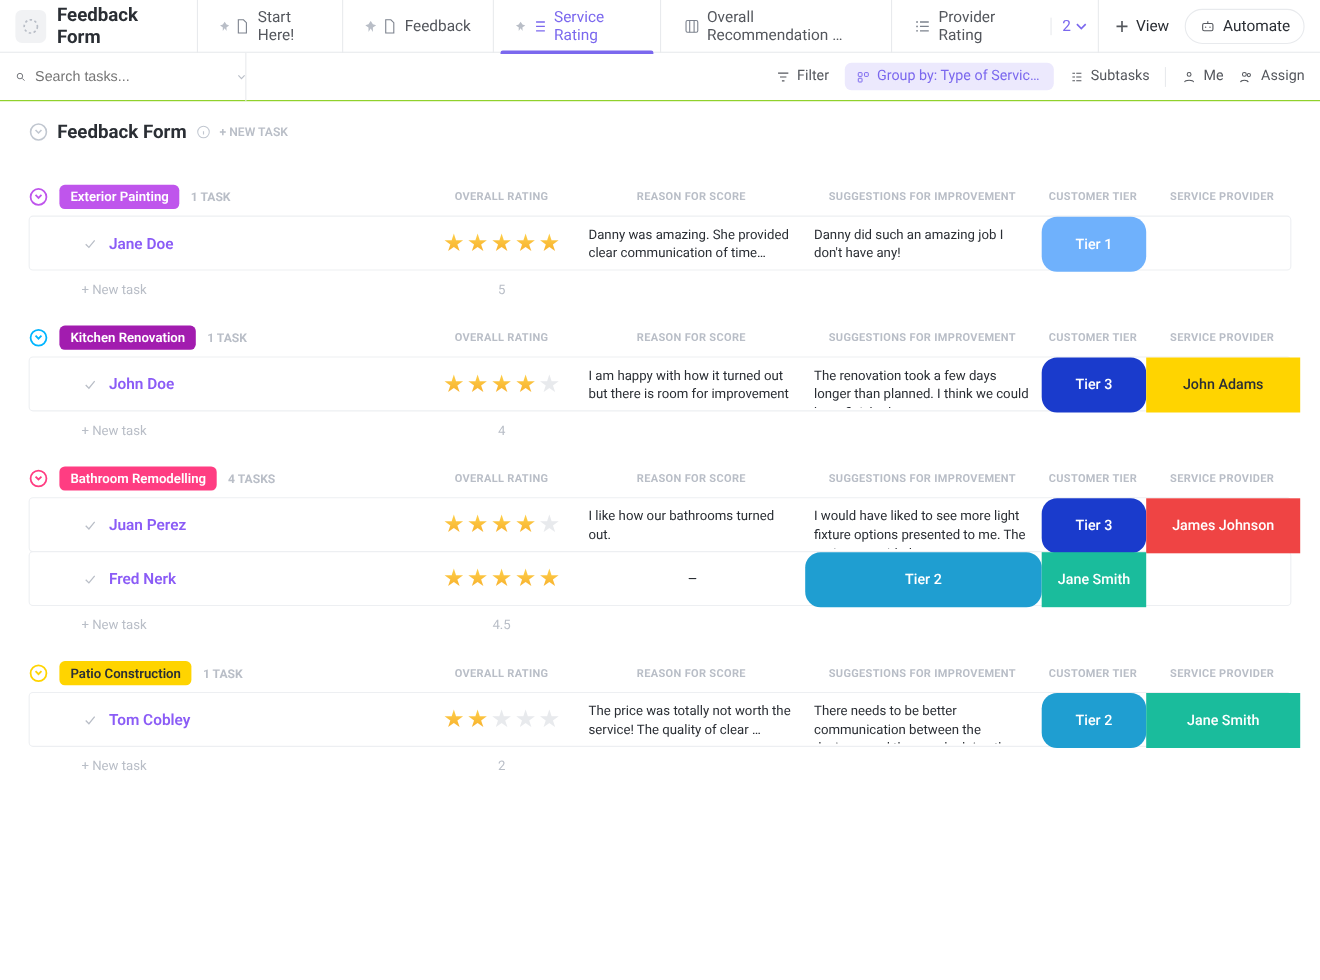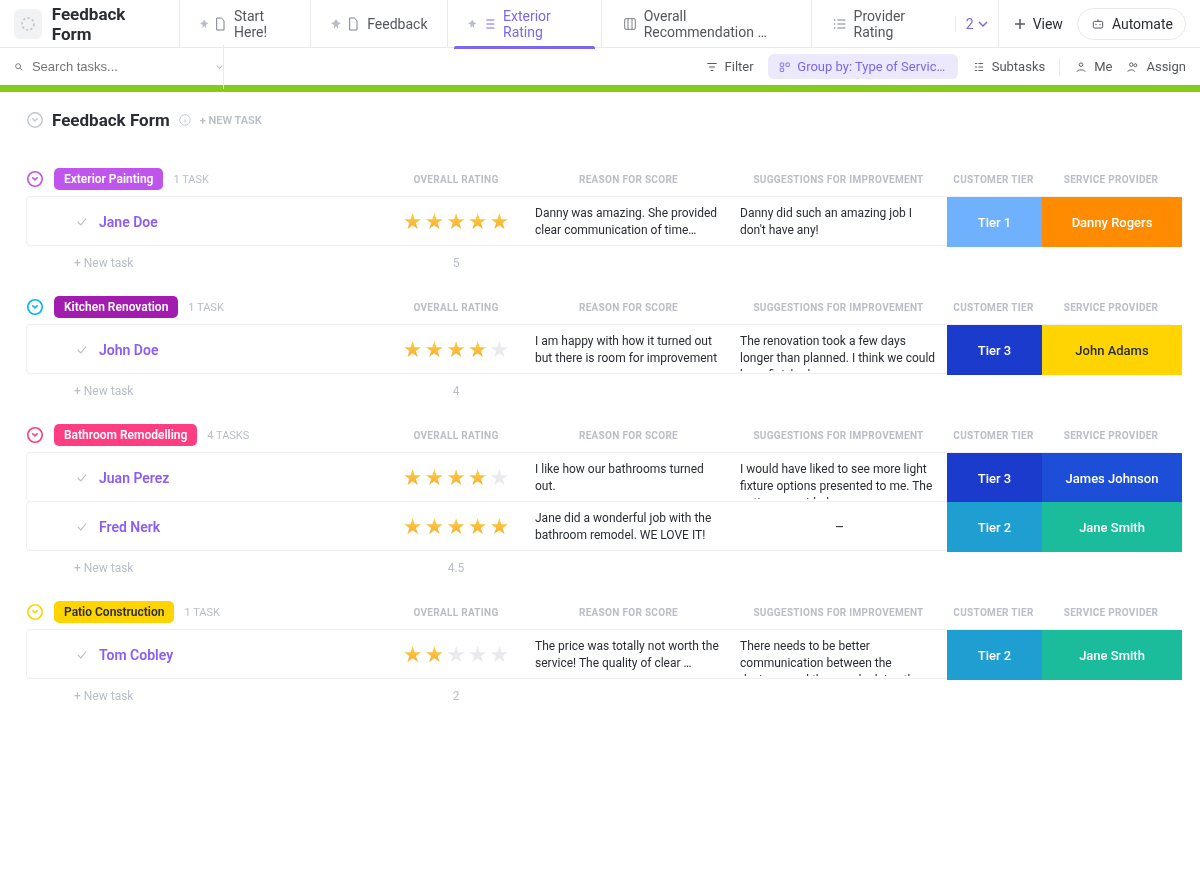--- a/index.html
+++ b/index.html
@@ -33,21 +33,21 @@
   .tab.active .ico{color:#7b68ee;}
   .pin{width:10px;height:10px;color:#b9bec7;margin-right:-2px;}
   .more-count{color:#7b68ee;font-size:14px;display:flex;align-items:center;gap:4px;padding:0 10px;border-left:1px solid #e8eaed;cursor:pointer;}
   .spacer{flex:1;}
   .automate-btn{
     display:flex;align-items:center;gap:6px;border:1px solid #e8eaed;border-radius:16px;height:32px;padding:0 12px;font-size:14px;color:#2a2e34;cursor:pointer;
   }
   .view-btn{display:flex;align-items:center;gap:6px;padding:0 14px;border-left:1px solid #e8eaed;font-size:14px;cursor:pointer;height:48px;}
   
   .toolbar{
-    display:flex;align-items:center;height:44px;border-bottom:7px solid #84cc16;padding:0 14px;font-size:13px;color:#54575d;
+    display:flex;align-items:center;height:44px;border-bottom:1px solid #84cc16;padding:0 14px;font-size:13px;color:#54575d;
   }
   .searchbox{display:flex;align-items:center;gap:8px;width:210px;border-right:1px solid #e8eaed;height:44px;}
   .searchbox input{border:none;outline:none;font-size:13px;flex:1;color:#54575d;background:transparent;}
   .toolbar-right{margin-left:auto;display:flex;align-items:center;gap:14px;}
   .tb-item{display:flex;align-items:center;gap:6px;cursor:pointer;}
   .pill{
     background:#ece9fd;color:#7b68ee;border-radius:6px;padding:5px 10px;display:flex;align-items:center;gap:6px;max-width:190px;
   }
   .pill span.lbl{white-space:nowrap;overflow:hidden;text-overflow:ellipsis;}
   .divider{width:1px;height:18px;background:#e8eaed;}
@@ -63,40 +63,40 @@
     display:grid;
     grid-template-columns: 360px 140px 205px 215px 95px 140px;
     align-items:center;
     gap:0;
   }
   .group-left{display:flex;align-items:center;gap:10px;}
   .chev-circle{width:18px;height:18px;display:flex;align-items:center;justify-content:center;cursor:pointer;}
   .group-tag{
     color:#fff;font-size:12px;font-weight:600;border-radius:5px;padding:4px 10px;
   }
-  .task-count{color:#b9bec7;font-size:11px;font-weight:400;}
+  .task-count{color:#b9bec7;font-size:11px;font-weight:700;}
   .col-head{font-size:10px;font-weight:700;color:#b9bec7;letter-spacing:.3px;text-align:center;text-transform:uppercase;}
   
   .rows{margin-top:6px;}
   .row{
     display:grid;
     grid-template-columns: 360px 140px 205px 215px 95px 140px;
     align-items:center;
     background:#fff;border:1px solid #edeff2;border-radius:4px;height:50px;
   }
   .row + .row{margin-top:-1px;}
   .name-cell{display:flex;align-items:center;gap:10px;padding-left:48px;font-size:14px;font-weight:600;color:#8b5cf6;}
   .check-ico{color:#b9bec7;}
   .stars{letter-spacing:2px;font-size:22px;text-align:center;line-height:1;}
   .star{display:inline-block;position:relative;}
   .star::before{content:"★";color:#e8eaed;}
   .star.on::before{content:"★";background:linear-gradient(#ffd54f,#f5a623);-webkit-background-clip:text;background-clip:text;color:transparent;}
   .text-cell{font-size:12px;color:#2a2e34;line-height:1.4;padding:4px 8px;max-height:42px;overflow:hidden;}
   .dash{font-size:14px;color:#2a2e34;text-align:center;}
-  .tier-cell{height:50px;display:flex;align-items:center;justify-content:center;color:#fff;font-size:13px;font-weight:500;}
+  .tier-cell{height:50px;display:flex;align-items:center;justify-content:center;color:#fff;font-size:13px;font-weight:500;border-radius:14px;}
   .provider-cell{height:50px;display:flex;align-items:center;justify-content:center;color:#fff;font-size:13px;font-weight:500;}
   
   .group-foot{
     display:grid;grid-template-columns:360px 140px 1fr;align-items:center;
     margin-top:10px;color:#b9bec7;font-size:12px;
   }
   .foot-new{padding-left:48px;cursor:pointer;}
   .foot-avg{text-align:center;}
   
   .svg14{width:14px;height:14px;}
@@ -139,21 +139,21 @@
       </div>
       <div class="tab active">
         <svg class="pin" viewBox="0 0 10 10">
           <path d="M5 0l2 3 3 1-3 2 0 4-2-3-2 3 0-4-3-2 3-1z" fill="currentColor"></path>
         </svg>
         <span class="ico">
           <svg class="svg16" viewBox="0 0 24 24">
             <path d="M8 6h12M8 12h12M8 18h12M4 6h.01M4 12h.01M4 18h.01" stroke="#7b68ee" stroke-width="1.8"></path>
           </svg>
         </span>
-        <span>Exterior Rating</span>
+        <span>Service Rating</span>
       </div>
       <div class="tab">
         <span class="ico">
           <svg class="svg16" viewBox="0 0 24 24">
             <rect x="4" y="4" width="16" height="16" rx="2" stroke="#7c828d" stroke-width="1.5" fill="none"></rect>
             <path d="M9 4v16M15 4v16" stroke="#7c828d" stroke-width="1.5"></path>
           </svg>
         </span>
         <span>Overall Recommendation …</span>
       </div>
@@ -286,21 +286,20 @@
           <div class="name-cell">
             <svg class="svg14 check-ico" viewBox="0 0 24 24">
               <path d="M5 12l5 5 9-11" stroke="currentColor" stroke-width="2" fill="none"></path>
             </svg>
             <span>Jane Doe</span>
           </div>
           <div class="stars"><span class="star on"></span><span class="star on"></span><span class="star on"></span><span class="star on"></span><span class="star on"></span></div>
           <div class="text-cell">Danny was amazing. She provided clear communication of time…</div>
           <div class="text-cell">Danny did such an amazing job I don't have any!</div>
           <div class="tier-cell" style="background:#6fb1fc">Tier 1</div>
-          <div class="provider-cell" style="background:#ff8c00;color:#fff">Danny Rogers</div>
         </div>
       </div>
       <div class="group-foot">
         <div class="foot-new">+ New task</div>
         <div class="foot-avg">5</div>
         <div></div>
       </div>
     </div>
     <div class="group">
       <div class="group-head">
@@ -364,31 +363,30 @@
           <div class="name-cell">
             <svg class="svg14 check-ico" viewBox="0 0 24 24">
               <path d="M5 12l5 5 9-11" stroke="currentColor" stroke-width="2" fill="none"></path>
             </svg>
             <span>Juan Perez</span>
           </div>
           <div class="stars"><span class="star on"></span><span class="star on"></span><span class="star on"></span><span class="star on"></span><span class="star"></span></div>
           <div class="text-cell">I like how our bathrooms turned out.</div>
           <div class="text-cell">I would have liked to see more light fixture options presented to me. The options provided…</div>
           <div class="tier-cell" style="background:#1a3bcc">Tier 3</div>
-          <div class="provider-cell" style="background:#1d4ed8;color:#fff">James Johnson</div>
+          <div class="provider-cell" style="background:#ef4444;color:#fff">James Johnson</div>
         </div>
         <div class="row">
           <div class="name-cell">
             <svg class="svg14 check-ico" viewBox="0 0 24 24">
               <path d="M5 12l5 5 9-11" stroke="currentColor" stroke-width="2" fill="none"></path>
             </svg>
             <span>Fred Nerk</span>
           </div>
           <div class="stars"><span class="star on"></span><span class="star on"></span><span class="star on"></span><span class="star on"></span><span class="star on"></span></div>
-          <div class="text-cell">Jane did a wonderful job with the bathroom remodel. WE LOVE IT!</div>
           <div class="dash">–</div>
           <div class="tier-cell" style="background:#1f9ed1">Tier 2</div>
           <div class="provider-cell" style="background:#1abc9c;color:#fff">Jane Smith</div>
         </div>
       </div>
       <div class="group-foot">
         <div class="foot-new">+ New task</div>
         <div class="foot-avg">4.5</div>
         <div></div>
       </div>

